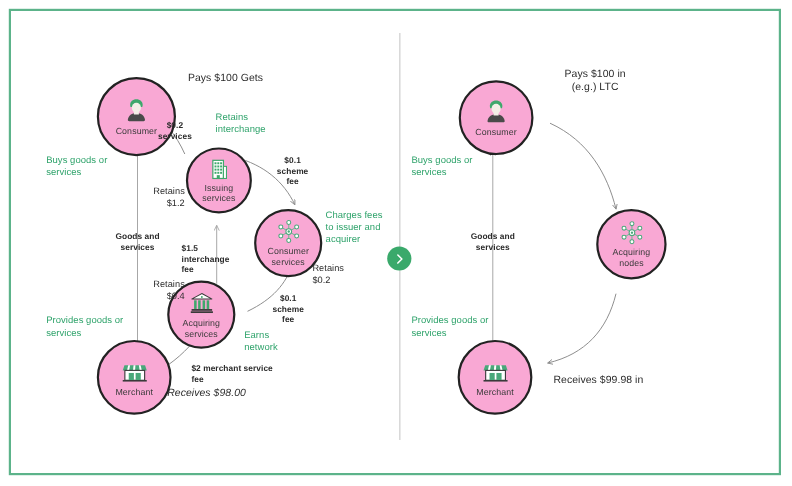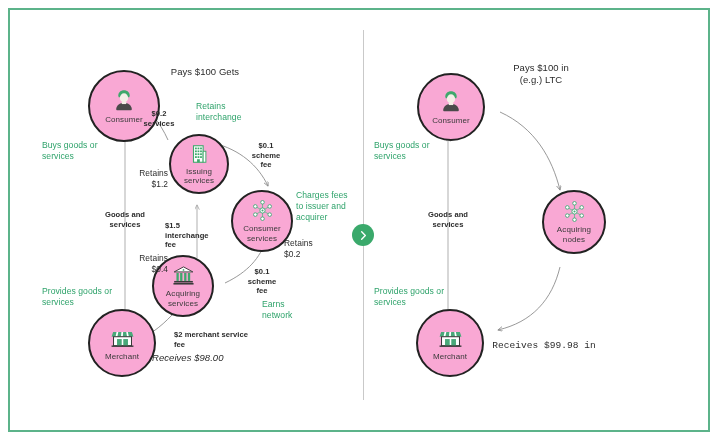--- a/index.html
+++ b/index.html
@@ -213,21 +213,21 @@
     <div>$0.1</div>
     <div>scheme</div>
     <div>fee</div>
   </div>
 
   <div class="lbl nm r" style="left:122px;top:253px;width:46px;">
     <div>Retains</div>
     <div>$0.4</div>
   </div>
 
-  <div class="lbl green" style="left:222px;top:299px;width:60px;margin-left:40px;">
+  <div class="lbl green" style="left:222px;top:299px;width:60px;">
     <div>Earns</div>
     <div>network</div>
   </div>
 
   <div class="lbl sm" style="left:174px;top:330px;width:110px;">
     <div>$2 merchant service</div>
     <div>fee</div>
   </div>
 
   <div class="lbl big" style="left:152px;top:352px;width:130px;font-style:italic;">Receives $98.00</div>
@@ -300,21 +300,21 @@
     </svg>
     <div class="nlabel">Merchant</div>
   </div>
 
   <div class="lbl big c" style="left:486px;top:62px;width:110px;">
     <div>Pays $100 in</div>
     <div>(e.g.) LTC</div>
   </div>
 
 
-  <div class="lbl big c" style="left:484px;top:340px;width:120px;font-family:Liberation Mono, monospace;">
+  <div class="lbl big c" style="left:484px;top:340px;width:120px;">
     <div>Receives $99.98 in</div>
   </div>
 
   <div class="lbl green" style="left:374px;top:140px;width:86px;">
     <div>Buys goods or</div>
     <div>services</div>
   </div>
 
   <div class="lbl sm c" style="left:416px;top:210px;width:64px;">
     <div>Goods and</div>

